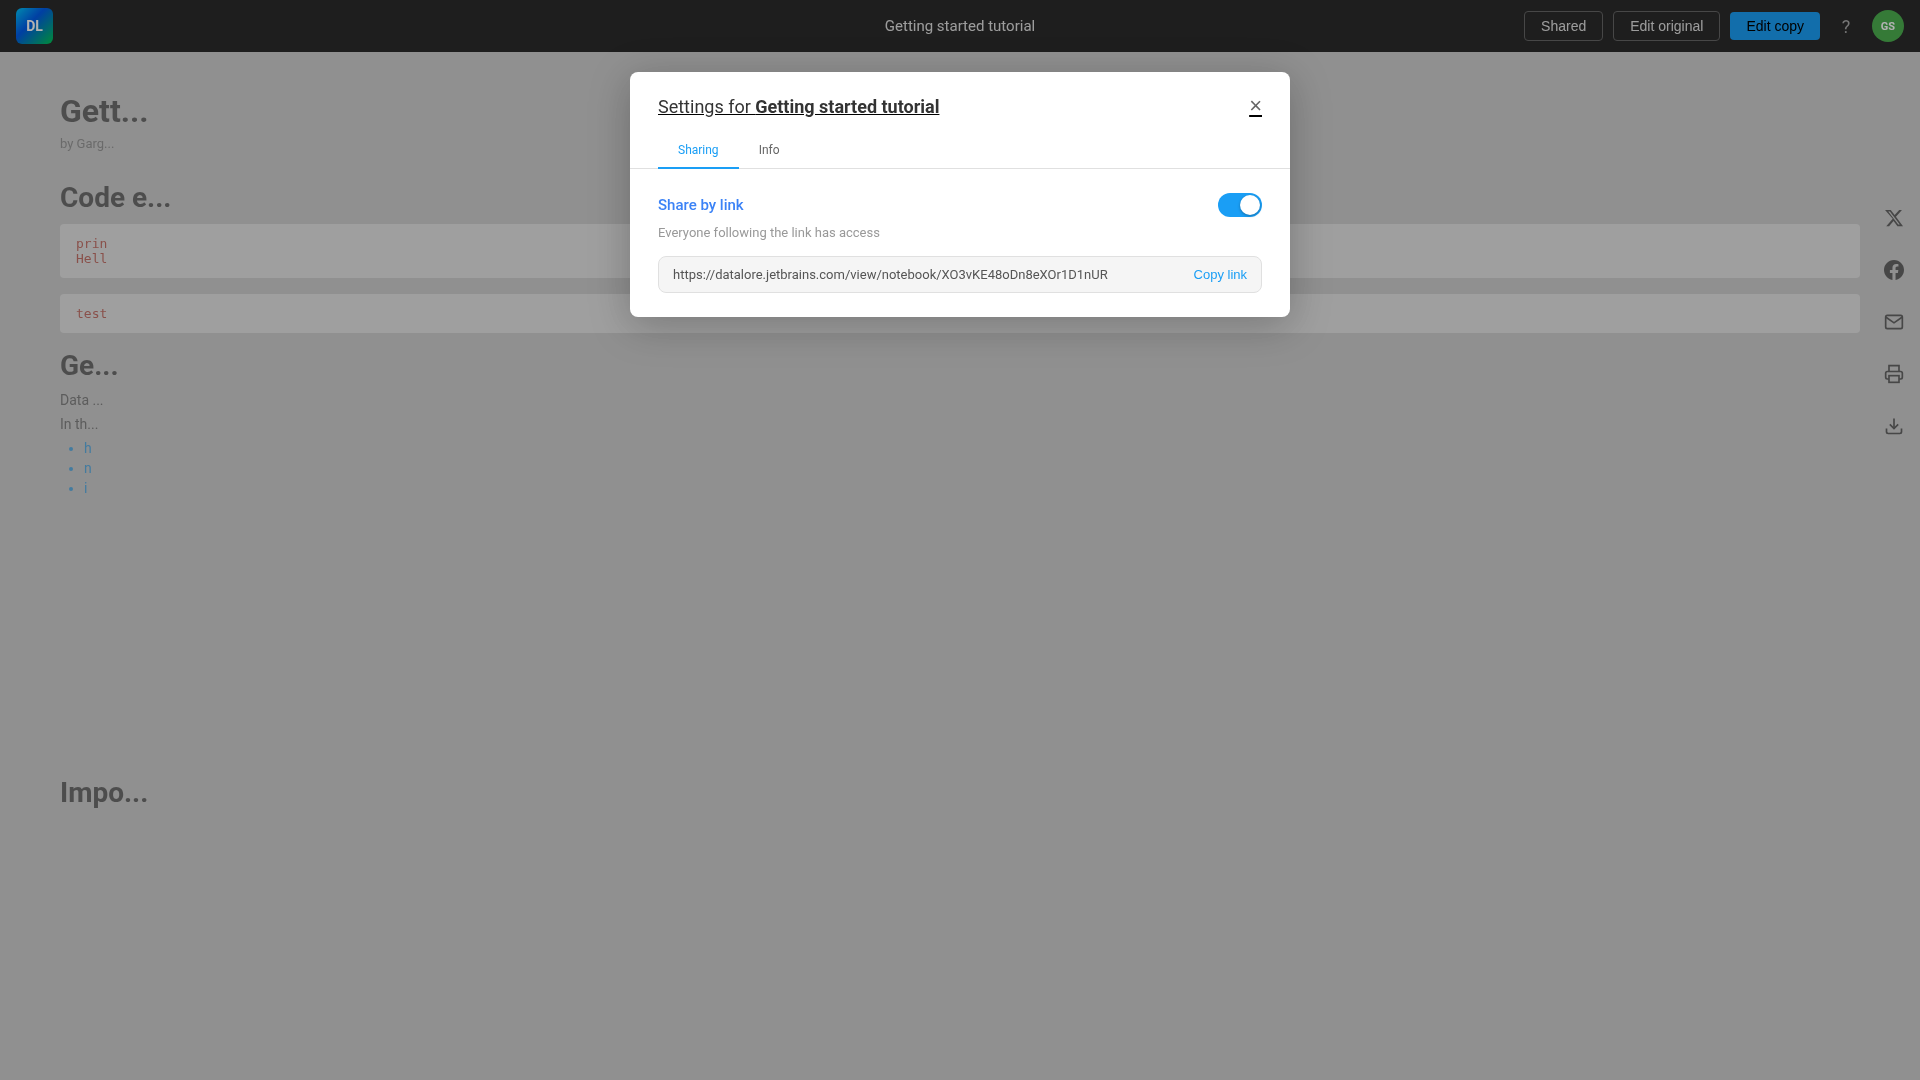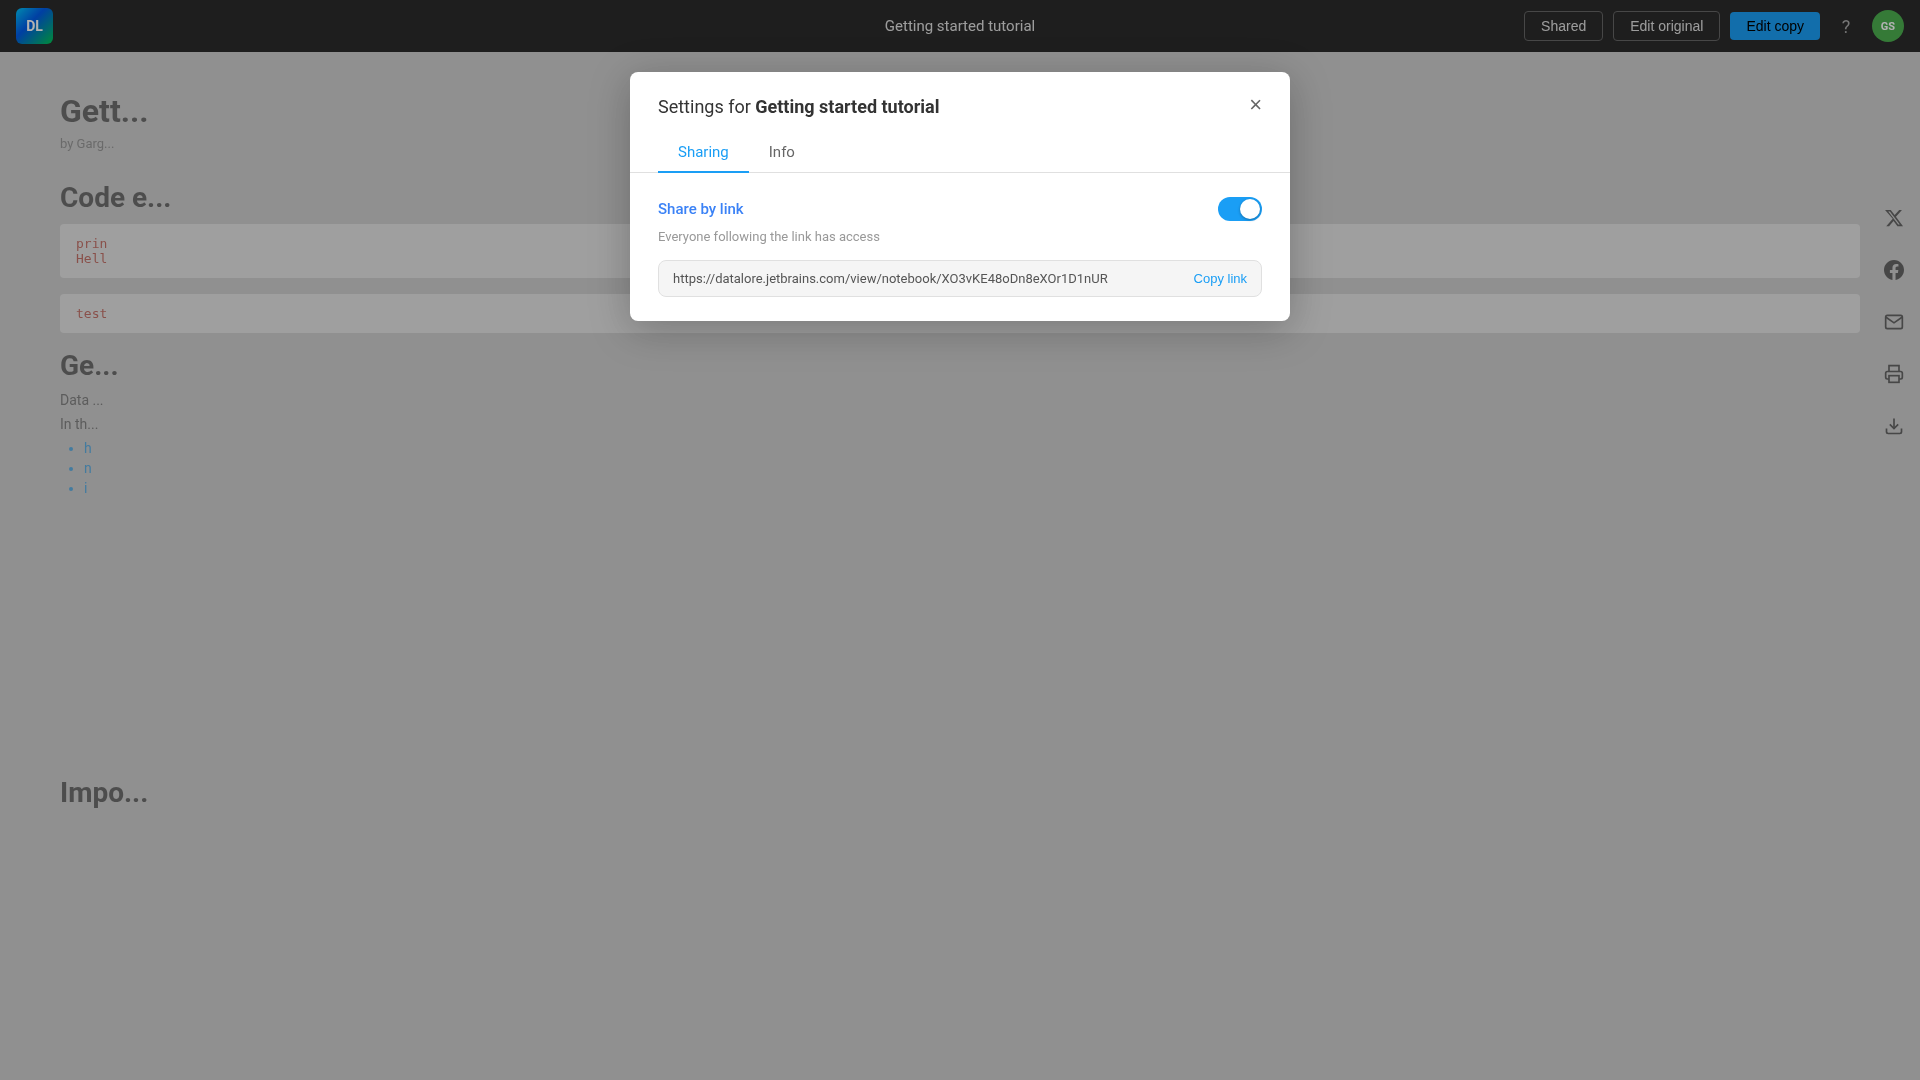--- a/index.html
+++ b/index.html
@@ -192,22 +192,23 @@
       max-height: 760px;
       margin-top: 20px;
       box-shadow: 0 8px 40px rgba(0,0,0,0.25);
       overflow: hidden;
       display: flex;
       flex-direction: column;
     }
     .modal-header {
       padding: 24px 28px 0 28px;
       display: flex;
-      align-items: flex-start;
+      align-items: flex-end;
       justify-content: space-between;
+      text-decoration: underline;
     }
     .modal-title {
       font-size: 18px;
       color: #333;
     }
     .modal-title strong {
       font-weight: 700;
     }
     .close-btn {
       background: none;
@@ -222,21 +223,21 @@
 
     
     .modal-tabs {
       display: flex;
       padding: 0 28px;
       margin-top: 16px;
       border-bottom: 1px solid #e0e0e0;
     }
     .tab {
       padding: 10px 20px;
-      font-size: 15px;
+      font-size: 12px;
       cursor: pointer;
       color: #666;
       border-bottom: 2px solid transparent;
       margin-bottom: -1px;
     }
     .tab.active {
       color: #1a9ef5;
       border-bottom: 2px solid #1a9ef5;
     }
 

